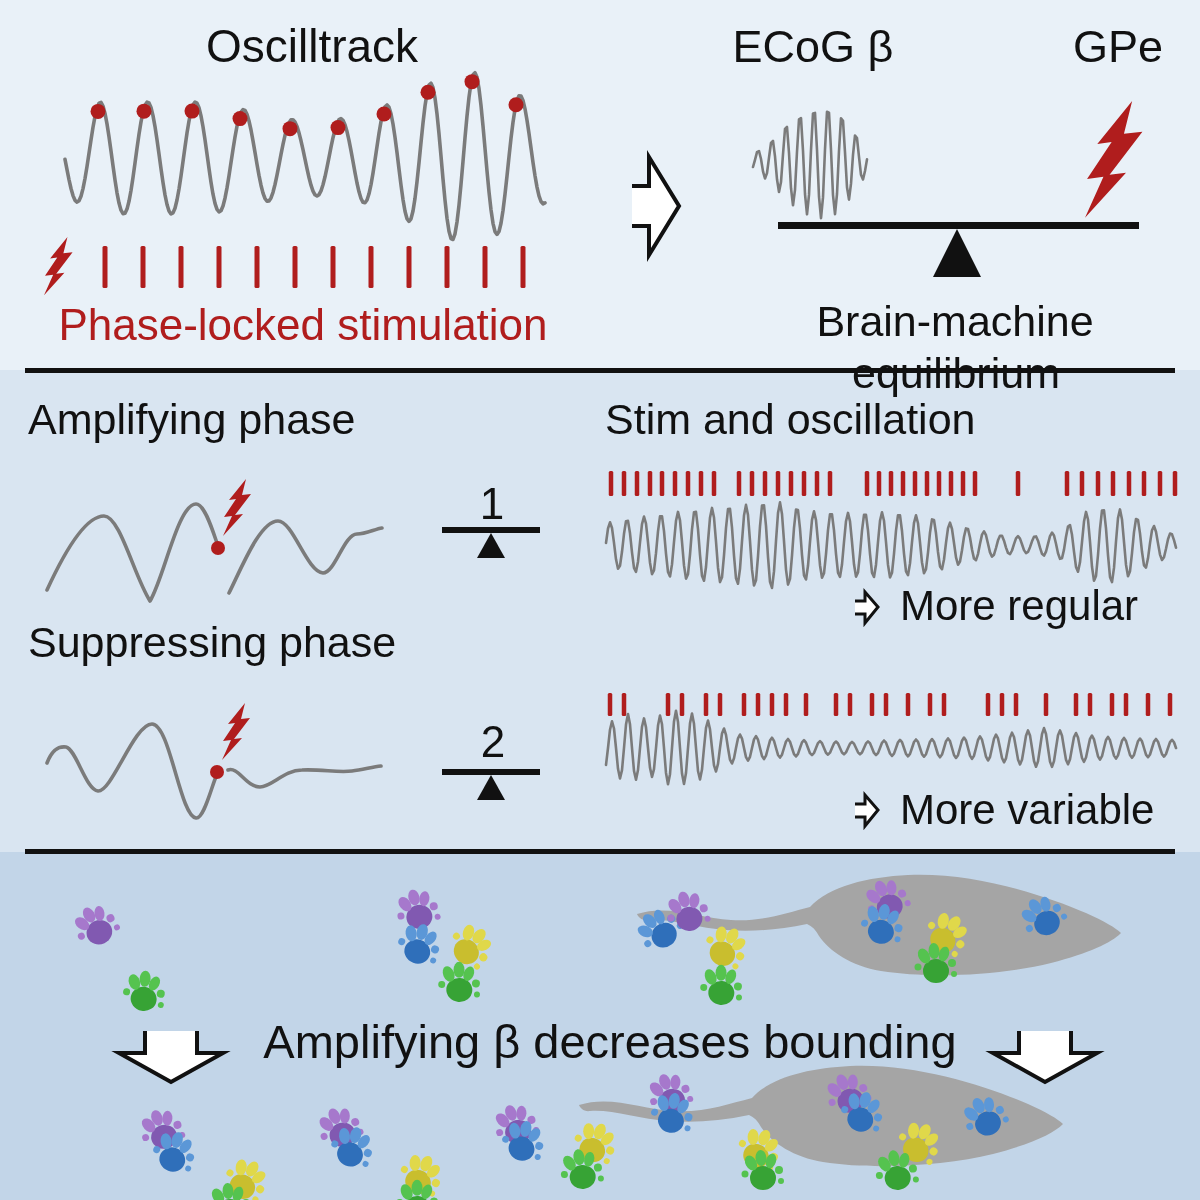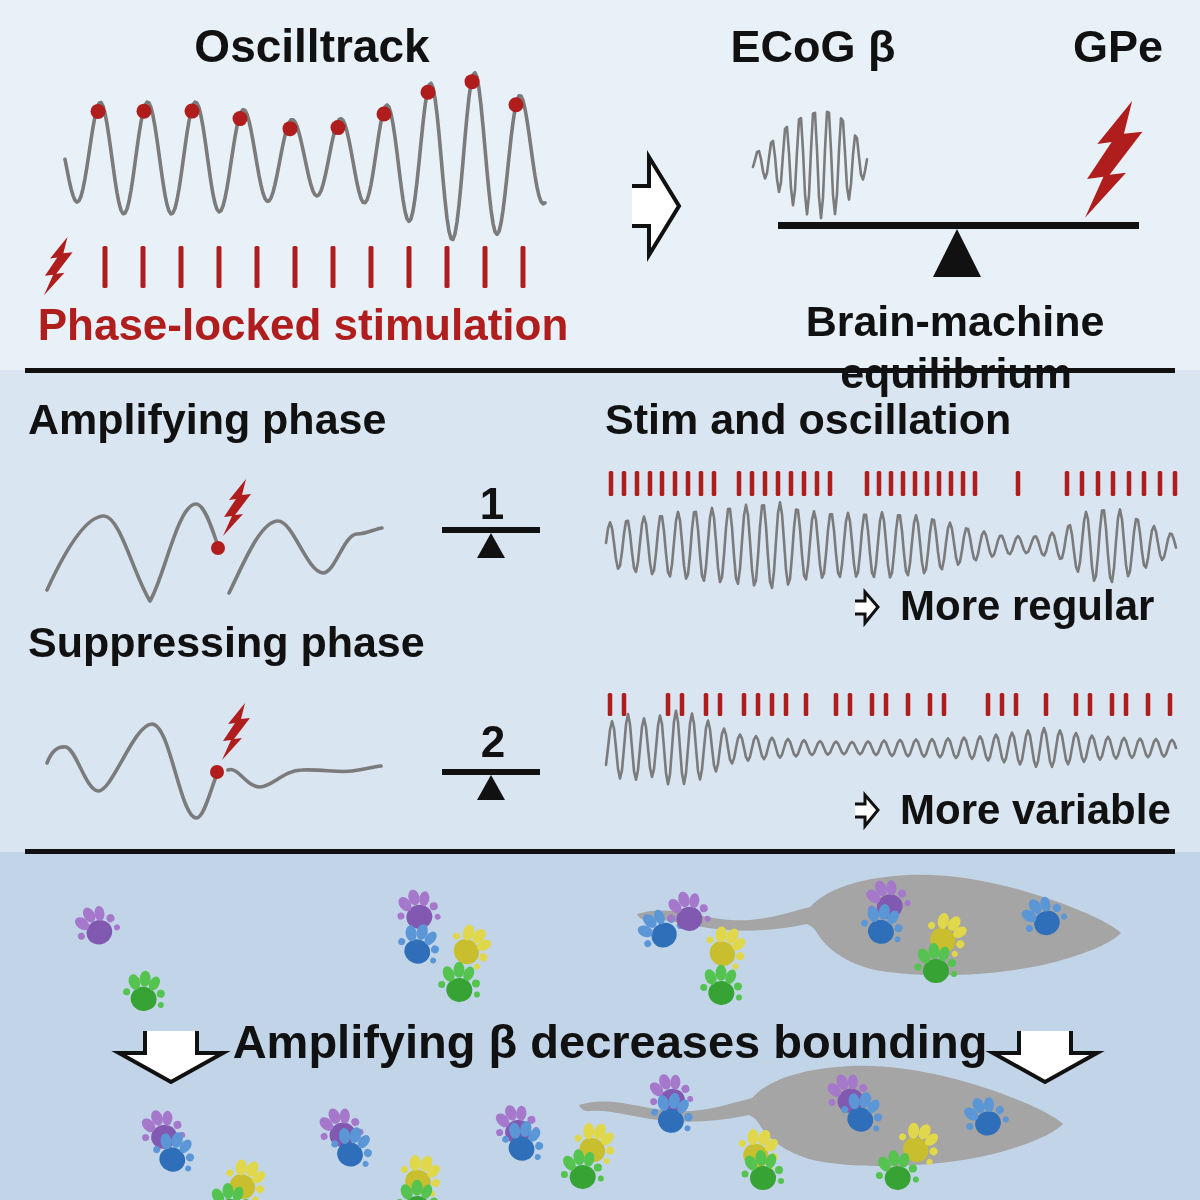--- a/index.html
+++ b/index.html
@@ -1,16 +1,16 @@
 <!DOCTYPE html>
 <html><head>
 <meta charset="utf-8">
 <style>
   html,body{margin:0;padding:0;background:#ffffff;}
-  .stage{width:1200px;height:1200px;position:relative;overflow:hidden;font-weight:bold;}
+  .stage{width:1200px;height:1200px;position:relative;overflow:hidden;}
   svg{display:block;}
   text{font-family:"Liberation Sans", sans-serif;fill:#111111;}
   .red-text{fill:#b01d1d;}
   .wave{fill:none;stroke:#7b7b7b;stroke-linecap:round;stroke-linejoin:round;}
   .white-arrow{fill:#ffffff;stroke:#111111;stroke-linejoin:miter;}
 </style>
 </head>
 <body>
 
 <div class="stage">

